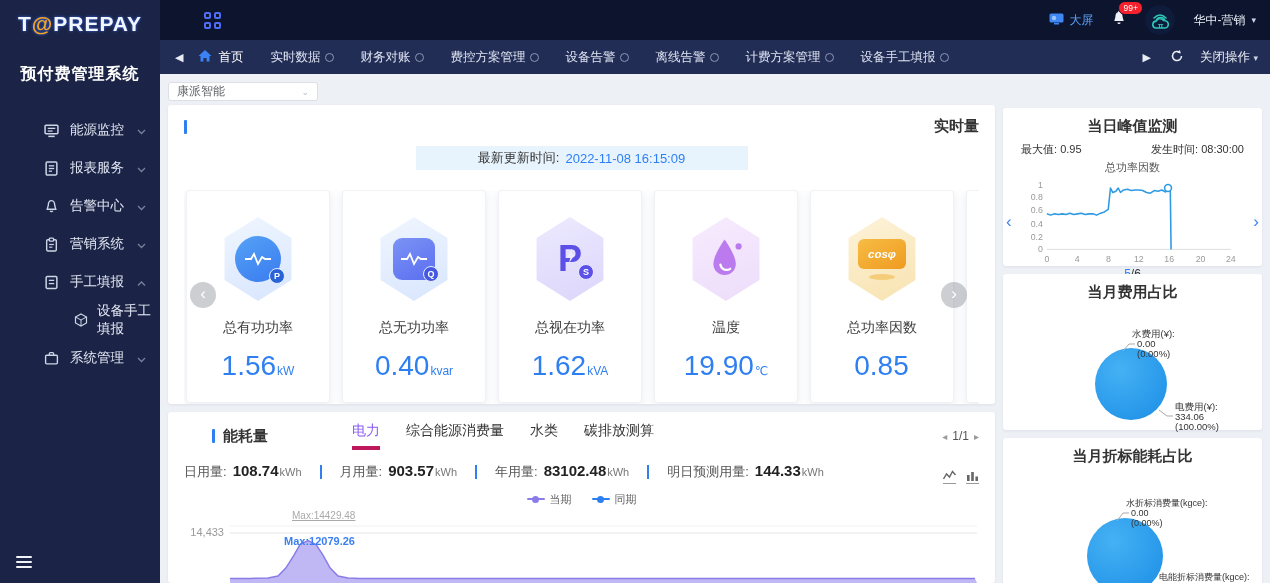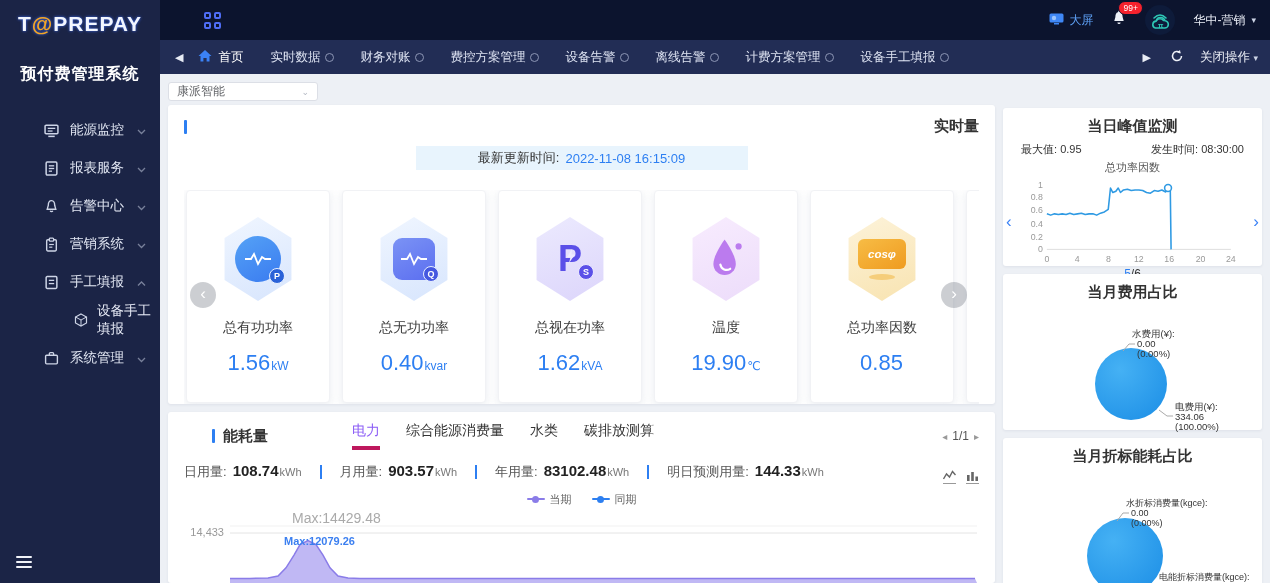--- a/index.html
+++ b/index.html
@@ -65,21 +65,21 @@
   .hex-yell  { background:linear-gradient(160deg,#fdf3da,#f8e3b0); }
   .ic-circ { width:46px; height:46px; border-radius:50%; background:linear-gradient(150deg,#55a2f6,#3a7bf0); display:flex; align-items:center; justify-content:center; position:relative; }
   .ic-sq { width:42px; height:42px; border-radius:9px; background:linear-gradient(150deg,#7b93f5,#5b6ef0); display:flex; align-items:center; justify-content:center; position:relative; }
   .mini-badge { position:absolute; right:-4px; bottom:-2px; width:16px; height:16px; border-radius:50%; background:#2a62d8; color:#fff; font-size:9px; font-weight:bold; display:flex; align-items:center; justify-content:center; border:1.5px solid #e8f0fe; }
   .pletter { font-size:36px; font-weight:bold; color:#5b50e8; position:relative; line-height:1; }
   .pletter .mini-badge { background:#5b50e8; right:-12px; bottom:-3px; border-color:#eceafe; }
   .cos-screen { width:48px; height:30px; border-radius:6px; background:linear-gradient(150deg,#f7bc45,#ef9b20); color:#fff; font-style:italic; font-weight:bold; font-size:11.5px; display:flex; align-items:center; justify-content:center;text-align:right; }
   .cos-base { width:26px; height:6px; border-radius:50%; background:#f5cd7a; margin:5px auto 0; }
   .card-label { margin-top:18px; font-size:14px; color:#3c3c3c; }
   .card-value { margin-top:13px; color:#2d7ff2; }
-  .card-value .v { font-size:22px; }
+  .card-value .v { font-size:28px; }
   .card-value .u { font-size:12px; margin-left:1px; }
   .car-arrow { position:absolute; top:92px; width:26px; height:26px; border-radius:50%; background:rgba(120,126,138,.38); color:#fff; font-size:17px; line-height:24px; text-align:center; cursor:pointer; z-index:3; }
   .car-left { left:6px; } .car-right { right:12px; }
   .card-sliver { width:18px; flex:none; height:213px; background:#fff; border:1px solid #f1f2f5; border-radius:4px 0 0 4px; box-shadow:0 2px 10px rgba(190,198,212,.35); }
 
   
   .energy { margin-top:8px; height:230px; padding:10px 16px 0; position:relative; }
   .energy-head { display:flex; align-items:center;padding-left:28px; }
   .etabs { display:flex; gap:26px; margin-left:84px; }
   .etab { font-size:14px; color:#333; padding-bottom:6px; cursor:pointer; }
@@ -96,21 +96,21 @@
   .lg-item { display:flex; align-items:center; gap:5px; font-size:11px; color:#666; cursor:pointer; }
   .lg-mark { position:relative; width:18px; height:8px; }
   .lg-mark .ln { position:absolute; top:3px; left:0; width:18px; height:2px; border-radius:1px; }
   .lg-mark .dt { position:absolute; top:0.5px; left:5.5px; width:7px; height:7px; border-radius:50%; }
   .lg-purple .ln,.lg-purple .dt { background:#8a7ce8; }
   .lg-blue .ln,.lg-blue .dt { background:#2d7ff0; }
   .ctype-icons { position:absolute; right:16px; top:58px; display:flex; gap:10px; }
   .ctype { padding-bottom:2px; border-bottom:1px solid #999; cursor:pointer; display:flex; }
   .chart-wrap { margin-top:6px; display:flex; position:relative; }
   .ylab { width:46px; flex:none; text-align:right; padding-right:6px; font-size:11px; color:#999; padding-top:13px; }
-  .ann1 { position:absolute; left:108px; top:-3px; font-size:14px; color:#aaa; }
+  .ann1 { position:absolute; left:108px; top:-3px; font-size:10px; color:#aaa;text-decoration:underline; }
   .ann2 { position:absolute; left:100px; top:22px; font-size:11px; color:#3b7ff0; font-weight:bold; }
 
   
   .peak { height:158px; padding:9px 10px 0; position:relative; }
   .p-title { text-align:center; font-size:15px; font-weight:bold; color:#333; }
   .p-stats { display:flex; justify-content:space-between; margin-top:6px; font-size:11px; color:#333; padding:0 8px; }
   .p-sub { text-align:center; font-size:11px; color:#555; margin-top:3px; }
   .p-arrow { position:absolute; top:104px; font-size:17px; color:#3b82f6; cursor:pointer; }
   .pa-l { left:3px; } .pa-r { right:3px; }
   .p-pag { text-align:center; font-size:12px; margin-top:0px; }

